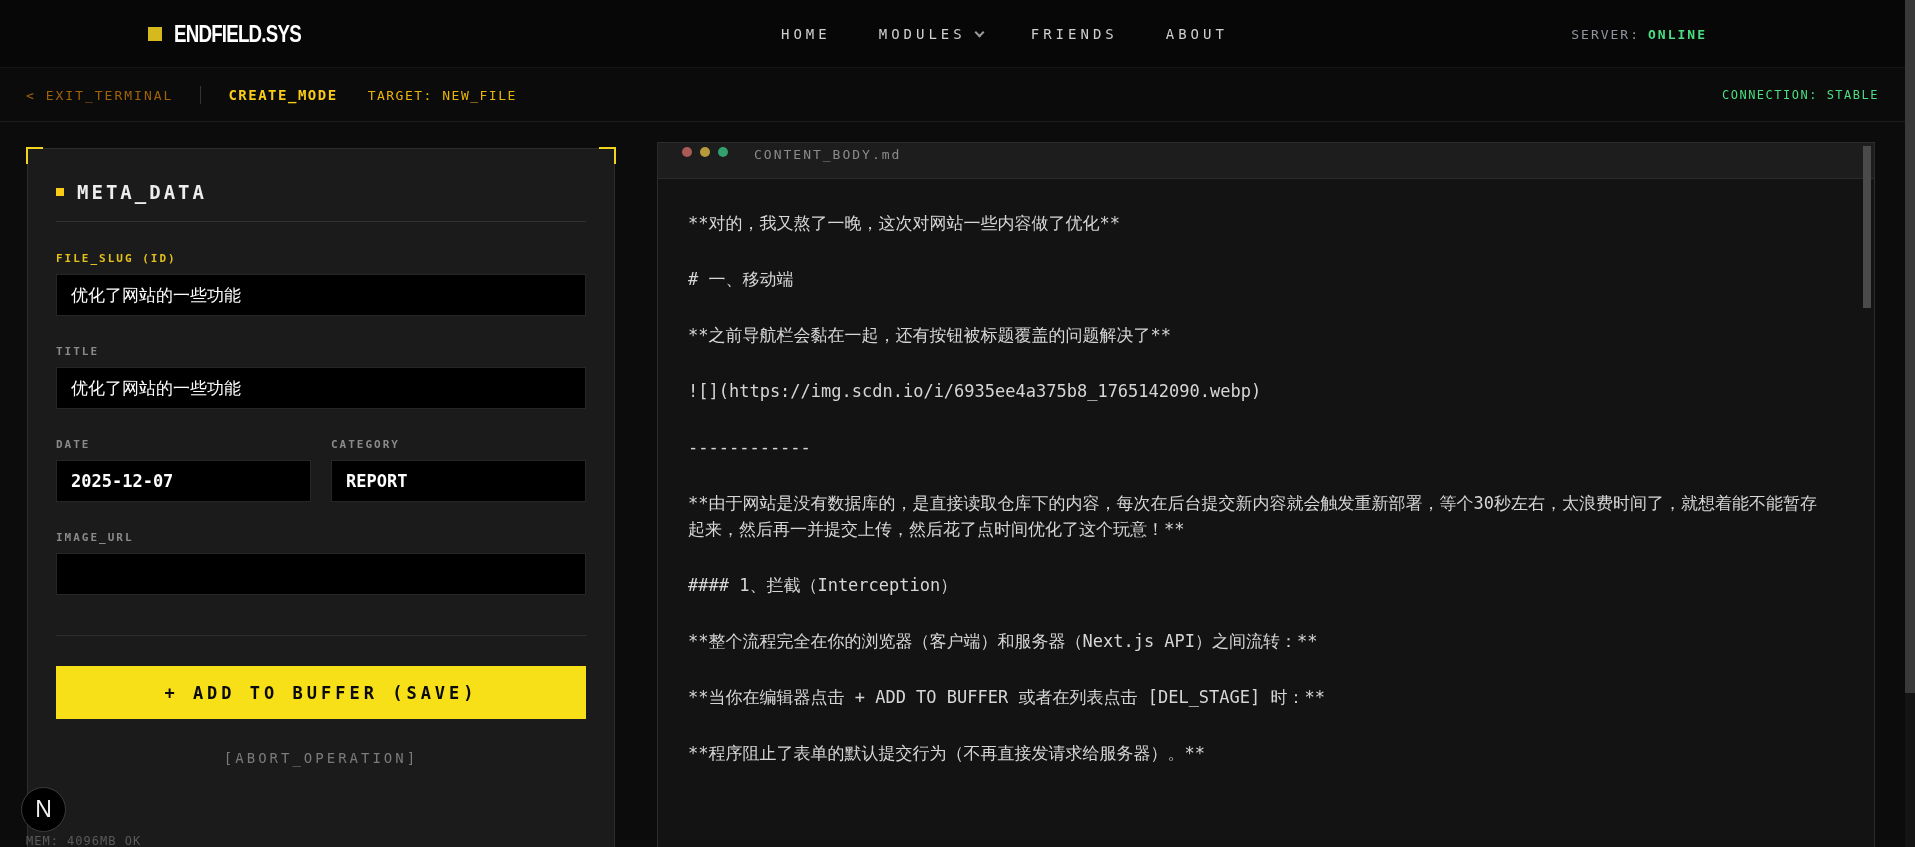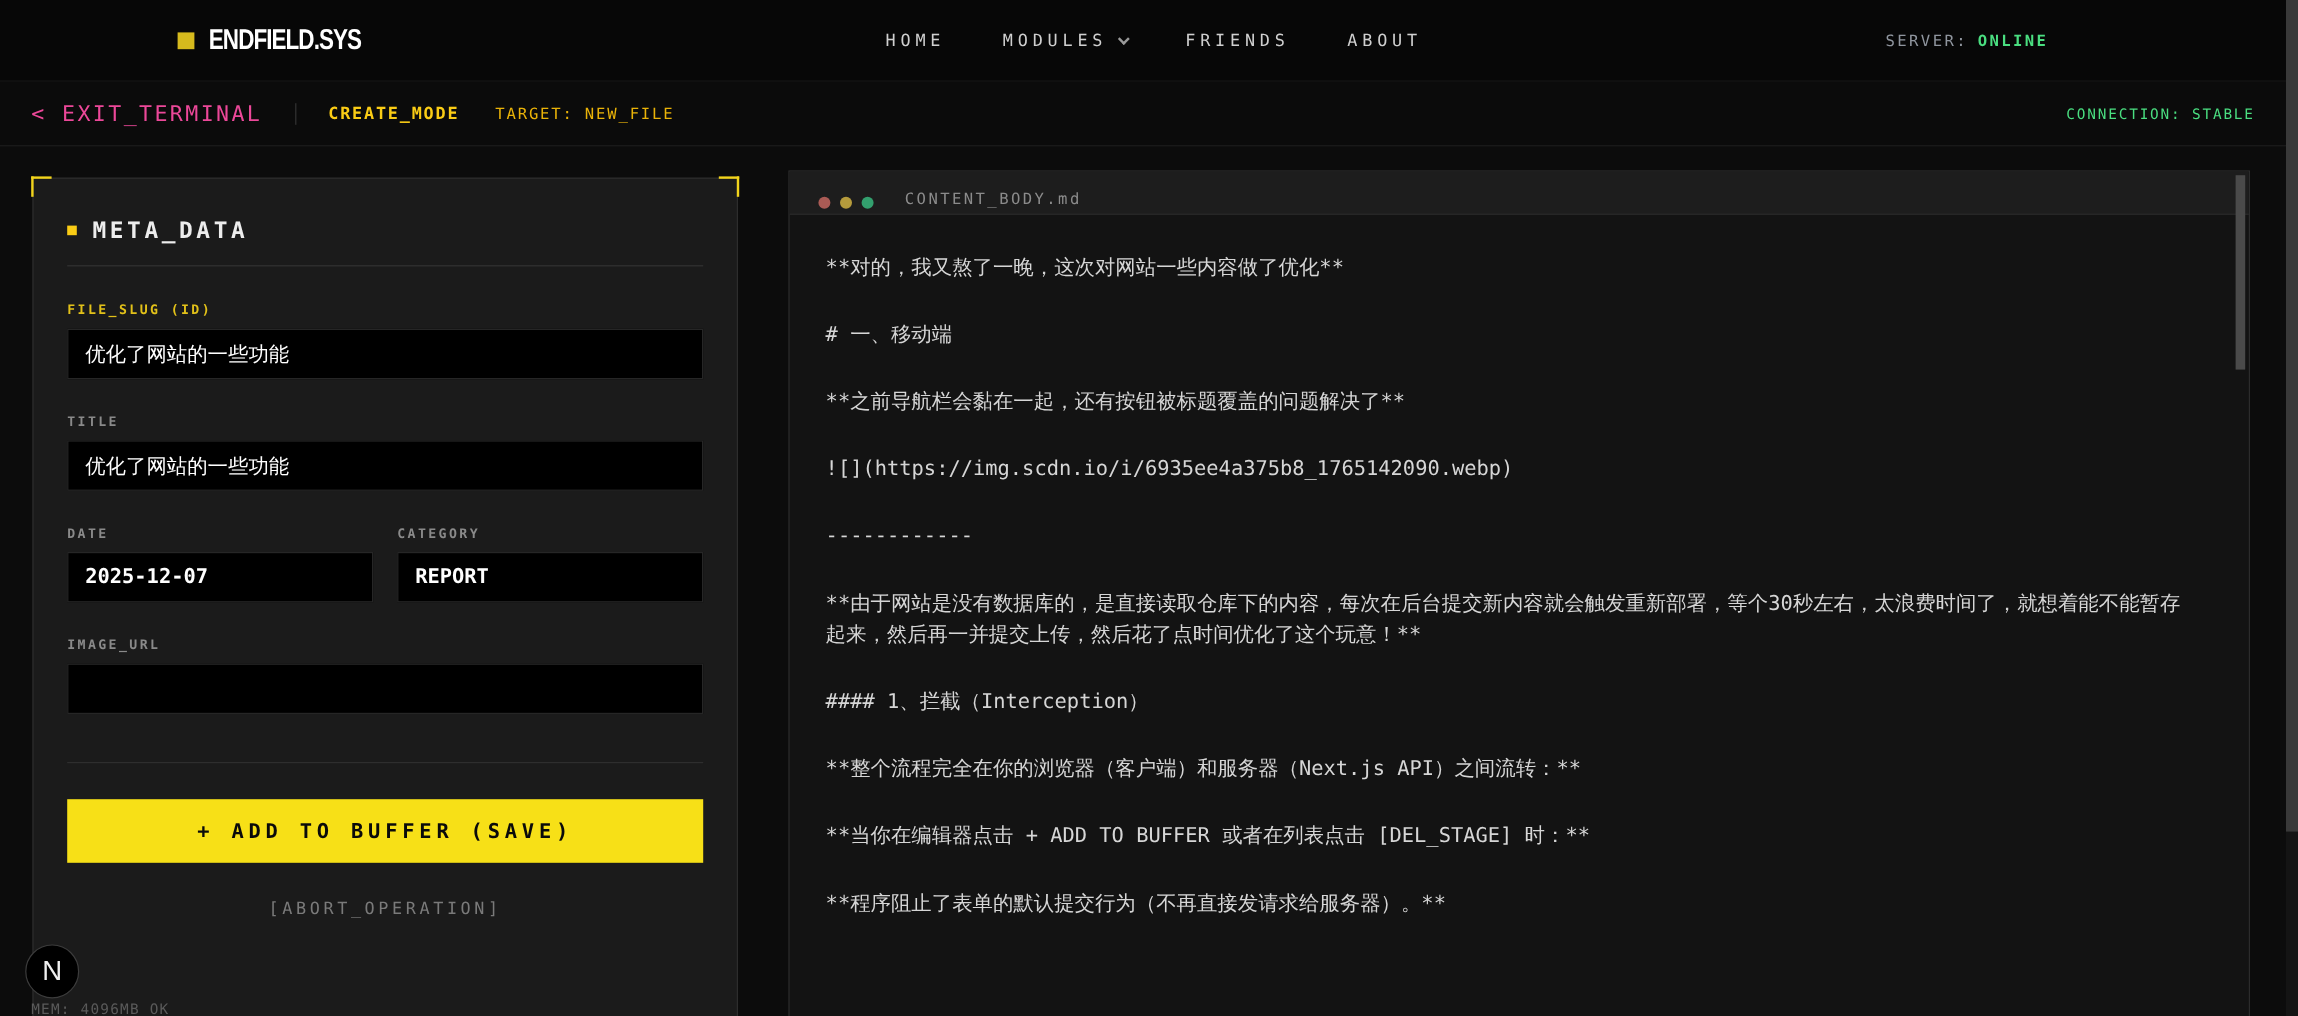--- a/index.html
+++ b/index.html
@@ -14,38 +14,38 @@
     position:absolute; top:0; left:0; width:1905px; height:68px;
     background:#070707; border-bottom:1px solid #161616;
   }
   .brand { position:absolute; left:148px; top:0; height:68px; display:flex; align-items:center; gap:12px; cursor:pointer; }
   .brand-square { width:14px; height:14px; background:#d6ba1d; }
   .brand-text {
     color:#ffffff; font-family:"Liberation Sans",sans-serif; font-weight:900;
     font-size:24px; letter-spacing:-1px; transform:scaleX(0.78); transform-origin:left center;
     white-space:nowrap;
   }
-  .nav-links { position:absolute; left:738px; top:0; height:68px; display:flex; align-items:center; gap:48px; }
+  .nav-links { position:absolute; left:781px; top:0; height:68px; display:flex; align-items:center; gap:48px; }
   .nav-link {
     color:#cfcfcf; font-size:14px; letter-spacing:4px; text-decoration:none;
     display:flex; align-items:center; gap:10px; white-space:nowrap; cursor:pointer;
   }
   .chev { width:7px; height:7px; border-right:2px solid #9a9a9a; border-bottom:2px solid #9a9a9a;
     transform:rotate(45deg); margin-top:-4px; }
   .server { position:absolute; right:198px; top:0; height:68px; display:flex; align-items:center;
     font-size:13px; letter-spacing:2px; color:#8f959e; gap:8px; }
   .server .online { color:#4ade80; font-weight:700; }
 
   
   .toolbar {
     position:absolute; top:69px; left:0; width:1905px; height:53px;
     background:#0b0b0b; border-bottom:1px solid #1d1d1d;
     display:flex; align-items:center; padding:0 26px;
   }
-  .exit-link { color:#ec4899; font-size:18px; letter-spacing:2px; text-decoration:none; cursor:pointer; }
+  .exit-link { color:#a16207; font-size:13px; letter-spacing:2px; text-decoration:none; cursor:pointer; }
   .tb-divider { width:1px; height:18px; background:#343434; margin:0 27px; }
   .mode-label { color:#facc15; font-weight:700; font-size:14px; letter-spacing:1.5px; }
   .target-label { color:#eab308; font-size:13px; letter-spacing:1.5px; margin-left:30px; }
   .tb-spacer { flex:1; }
   .connection-label { color:#4ade80; font-size:12px; letter-spacing:1.5px; }
 
   
   .panel {
     position:absolute; left:27px; top:148px; width:588px; height:759px;
     background:#1b1b1b; border:1px solid #2d2d2d; padding:28px;
@@ -74,21 +74,21 @@
   }
   .abort { display:block; text-align:center; margin-top:31px; color:#7a7a7a; font-size:14px;
     letter-spacing:3px; text-decoration:none; cursor:pointer; }
 
   
   .editor {
     position:absolute; left:657px; top:142px; width:1218px; height:720px;
     background:#131313; border:1px solid #2c2c2c;
   }
   .editor-bar { height:36px; background:#1d1d1d; border-bottom:1px solid #2a2a2a;
-    display:flex; align-items:flex-end; padding:4px 24px; }
+    display:flex; align-items:flex-start; padding:4px 24px; }
   .dot { width:10px; height:10px; border-radius:50%; margin-right:8px; }
   .dot.red { background:#aa5b55; }
   .dot.yellow { background:#b59b3c; }
   .dot.green { background:#33a06e; }
   .fname { margin-left:18px; color:#8b8b8b; font-size:13px; letter-spacing:2px; }
   .editor-body { padding:31px 55px 20px 30px; color:#d6d6d6; font-size:17px; }
   .editor-body p { line-height:26px; margin-bottom:30px; white-space:pre-wrap; word-break:break-all; }
   .editor-scroll-thumb { position:absolute; top:3px; right:3px; width:8px; height:162px; background:#4a4a4a; }
 
   

